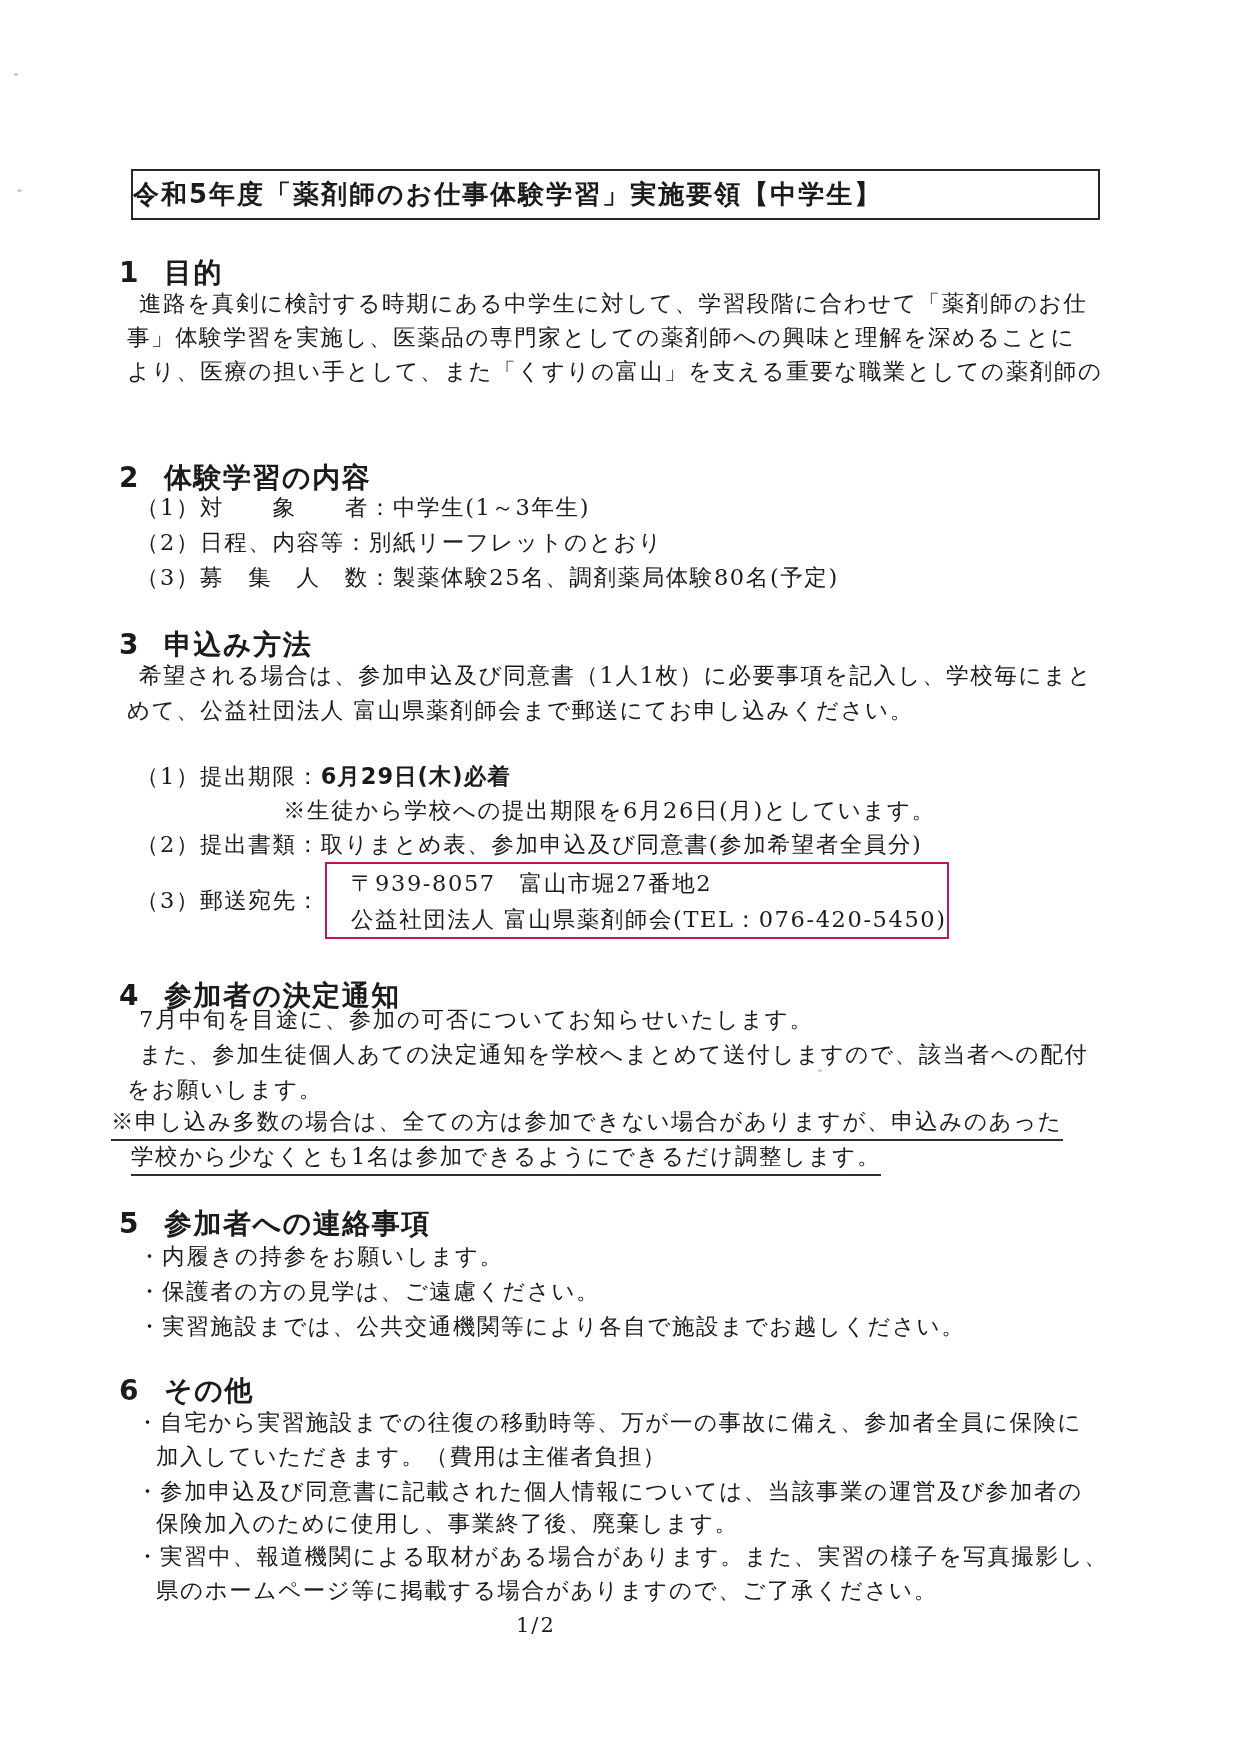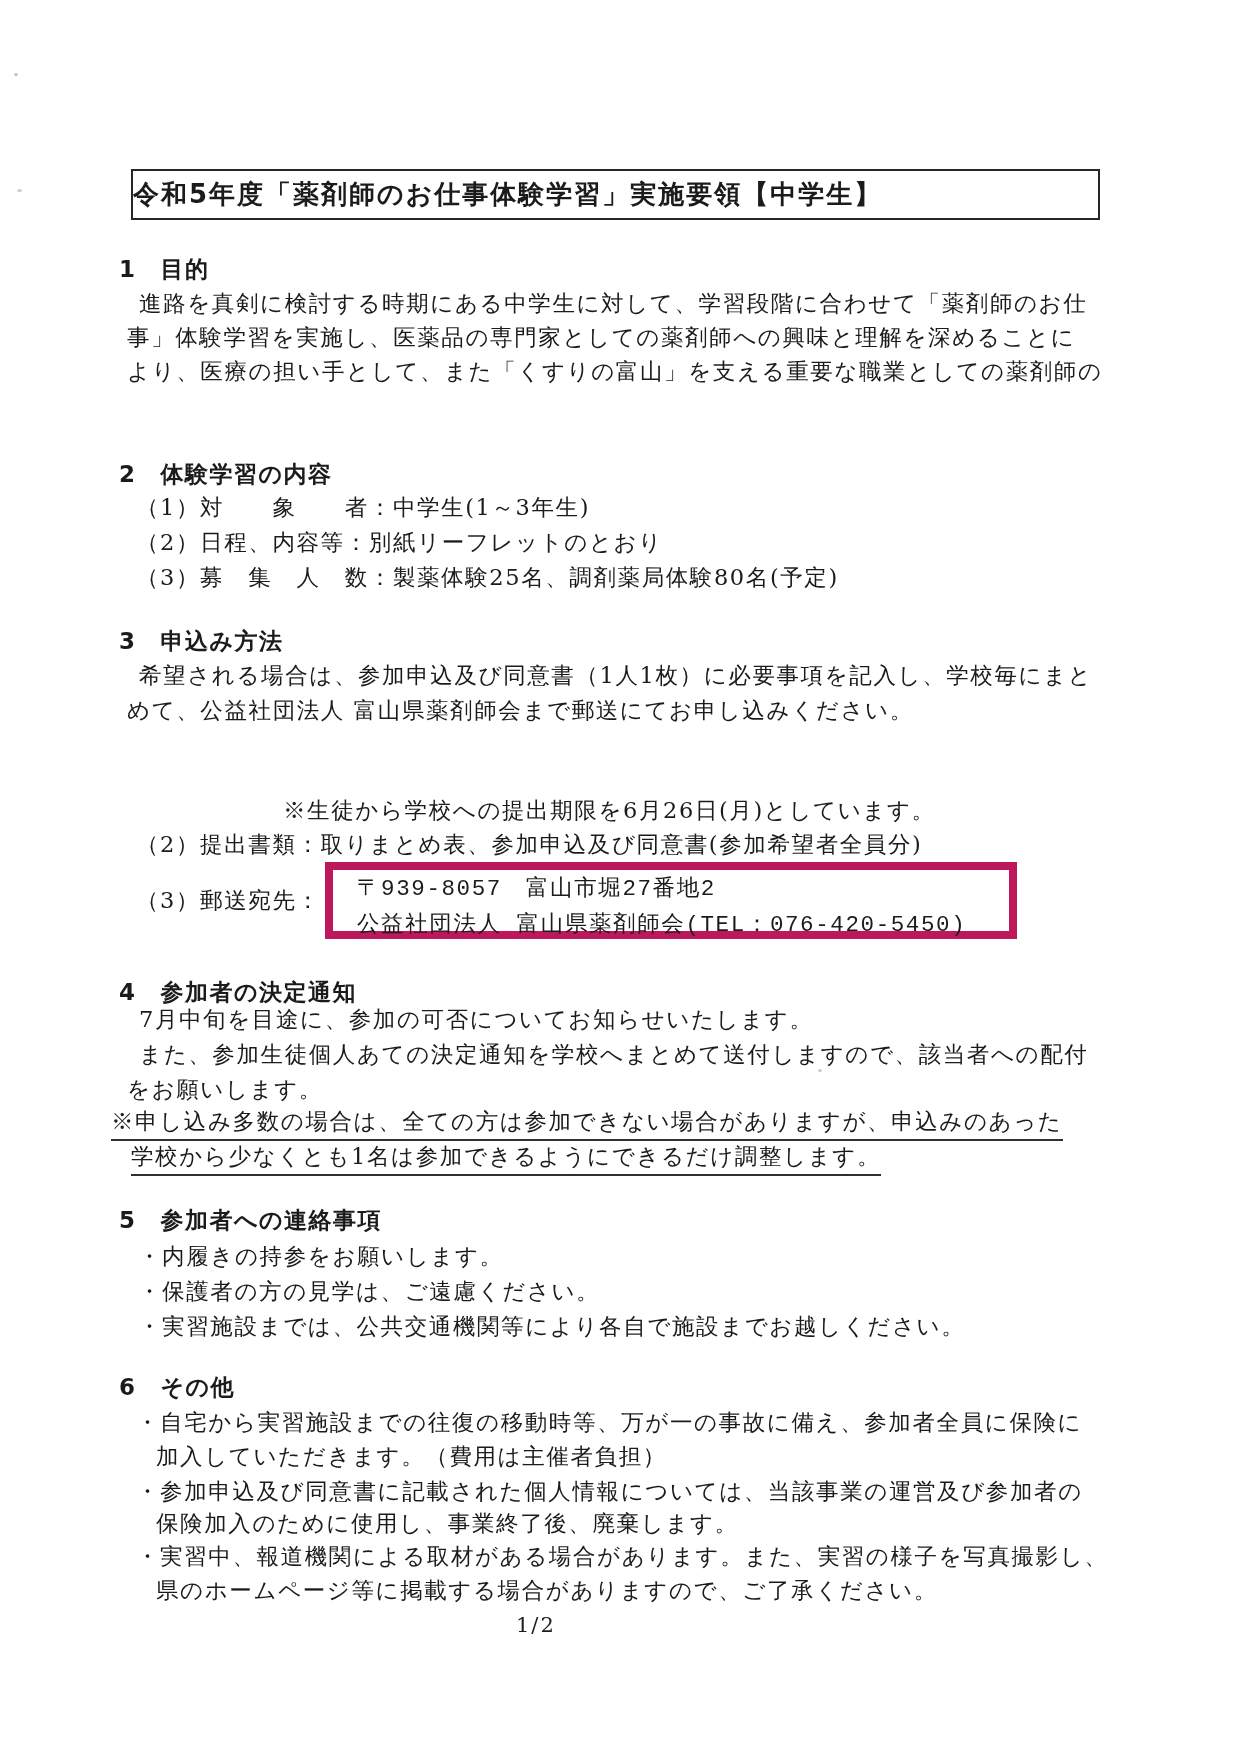--- a/index.html
+++ b/index.html
@@ -26,21 +26,21 @@
     font-size:26px;
     letter-spacing:2px;
     white-space:nowrap;
   }
   
   .hd{
     position:absolute;
     left:119px;
     font-family:"DejaVu Sans","Liberation Sans",sans-serif;
     font-weight:bold;
-    font-size:23px;
+    font-size:28px;
     letter-spacing:1.5px;
     white-space:nowrap;
     line-height:1.25;
   }
   .hd .num{display:inline-block; margin-right:24px;}
   
   .ln{
     position:absolute;
     font-size:22.5px;
     letter-spacing:1.6px;
@@ -61,24 +61,23 @@
     margin-top:14px;
   }
   .ul{
     border-bottom:2px solid #303030;
     padding-bottom:5px;
   }
   
   .addr-box{
     position:absolute;
     left:325px; top:862px;
-    width:692px; height:77px;
-    border:8px solid #be185d;
+    width:624px; height:77px;
+    border:2px solid #be185d;
     box-sizing:border-box;
-    font-family:Liberation Mono, monospace;
   }
   .addr-box .bl{
     position:absolute;
     left:24px;
     font-size:22.5px;
     letter-spacing:1.6px;
     white-space:nowrap;
     line-height:1.25;
   }
   .footer{
@@ -116,20 +115,21 @@
   <div class="ln" style="left:136px;top:493px">（1）対　　象　　者：中学生(1～3年生)</div>
   <div class="ln" style="left:136px;top:528px">（2）日程、内容等：別紙リーフレットのとおり</div>
   <div class="ln" style="left:136px;top:563px">（3）募　集　人　数：製薬体験25名、調剤薬局体験80名(予定)</div>
 
   <div class="hd" style="top:627px">
     <span class="num">3</span><span>申込み方法</span>
   </div>
   <div class="ln indent" style="left:127px;top:661px">希望される場合は、参加申込及び同意書（1人1枚）に必要事項を記入し、学校毎にまと</div>
   <div class="ln" style="left:127px;top:696px"><span>めて、</span><span class="wavy">公益社団法人 富山県薬剤師会まで郵送にてお申し込みください。</span></div>
 
+  <div class="ln" style="left:136px;top:762px"><span>（1）提出期限：</span><span class="b">6月29日(木)必着</span></div>
   <div class="ln" style="left:283px;top:796px">※生徒から学校への提出期限を6月26日(月)としています。</div>
   <div class="ln" style="left:136px;top:830px">（2）提出書類：取りまとめ表、参加申込及び同意書(参加希望者全員分)</div>
 
   <div class="ln" style="left:136px;top:886px">（3）郵送宛先：</div>
   <div class="addr-box">
     <div class="bl" style="top:5px">〒939-8057　富山市堀27番地2</div>
     <div class="bl" style="top:41px">公益社団法人 富山県薬剤師会(TEL：076-420-5450)</div>
   </div>
 
   <div class="hd" style="top:978px">

